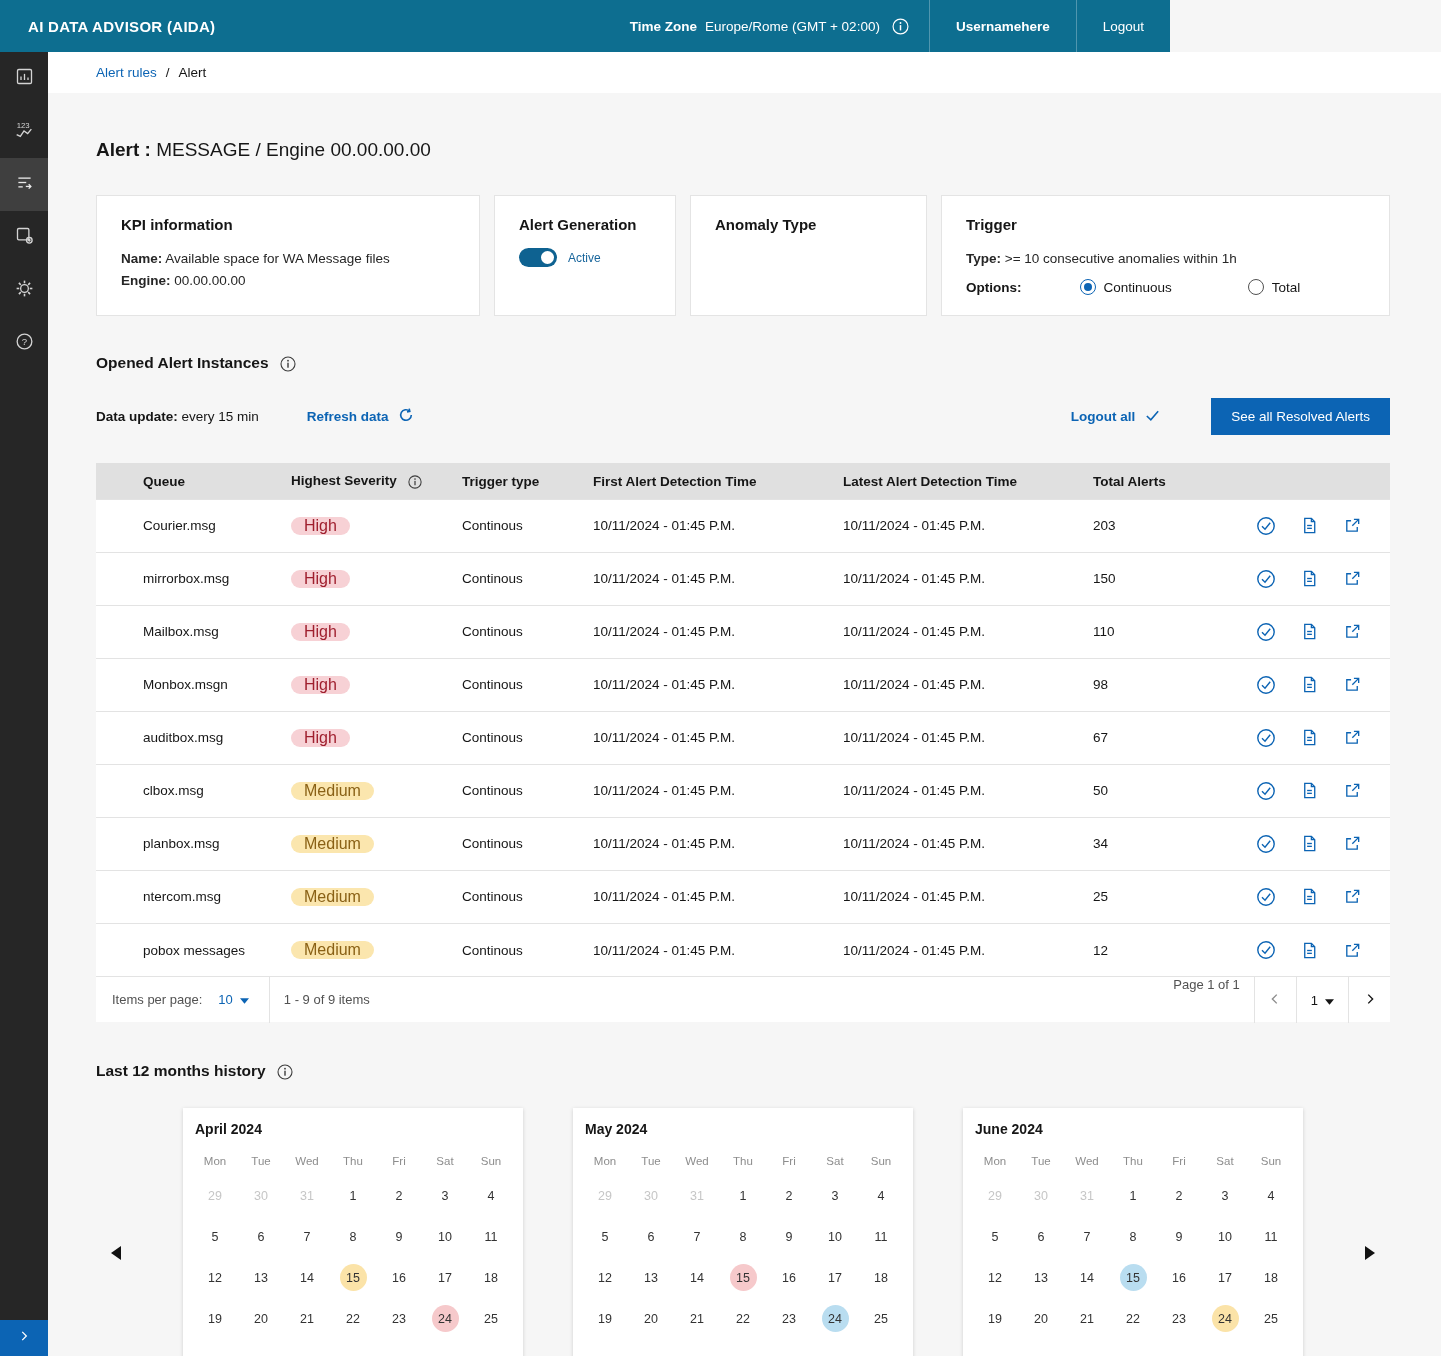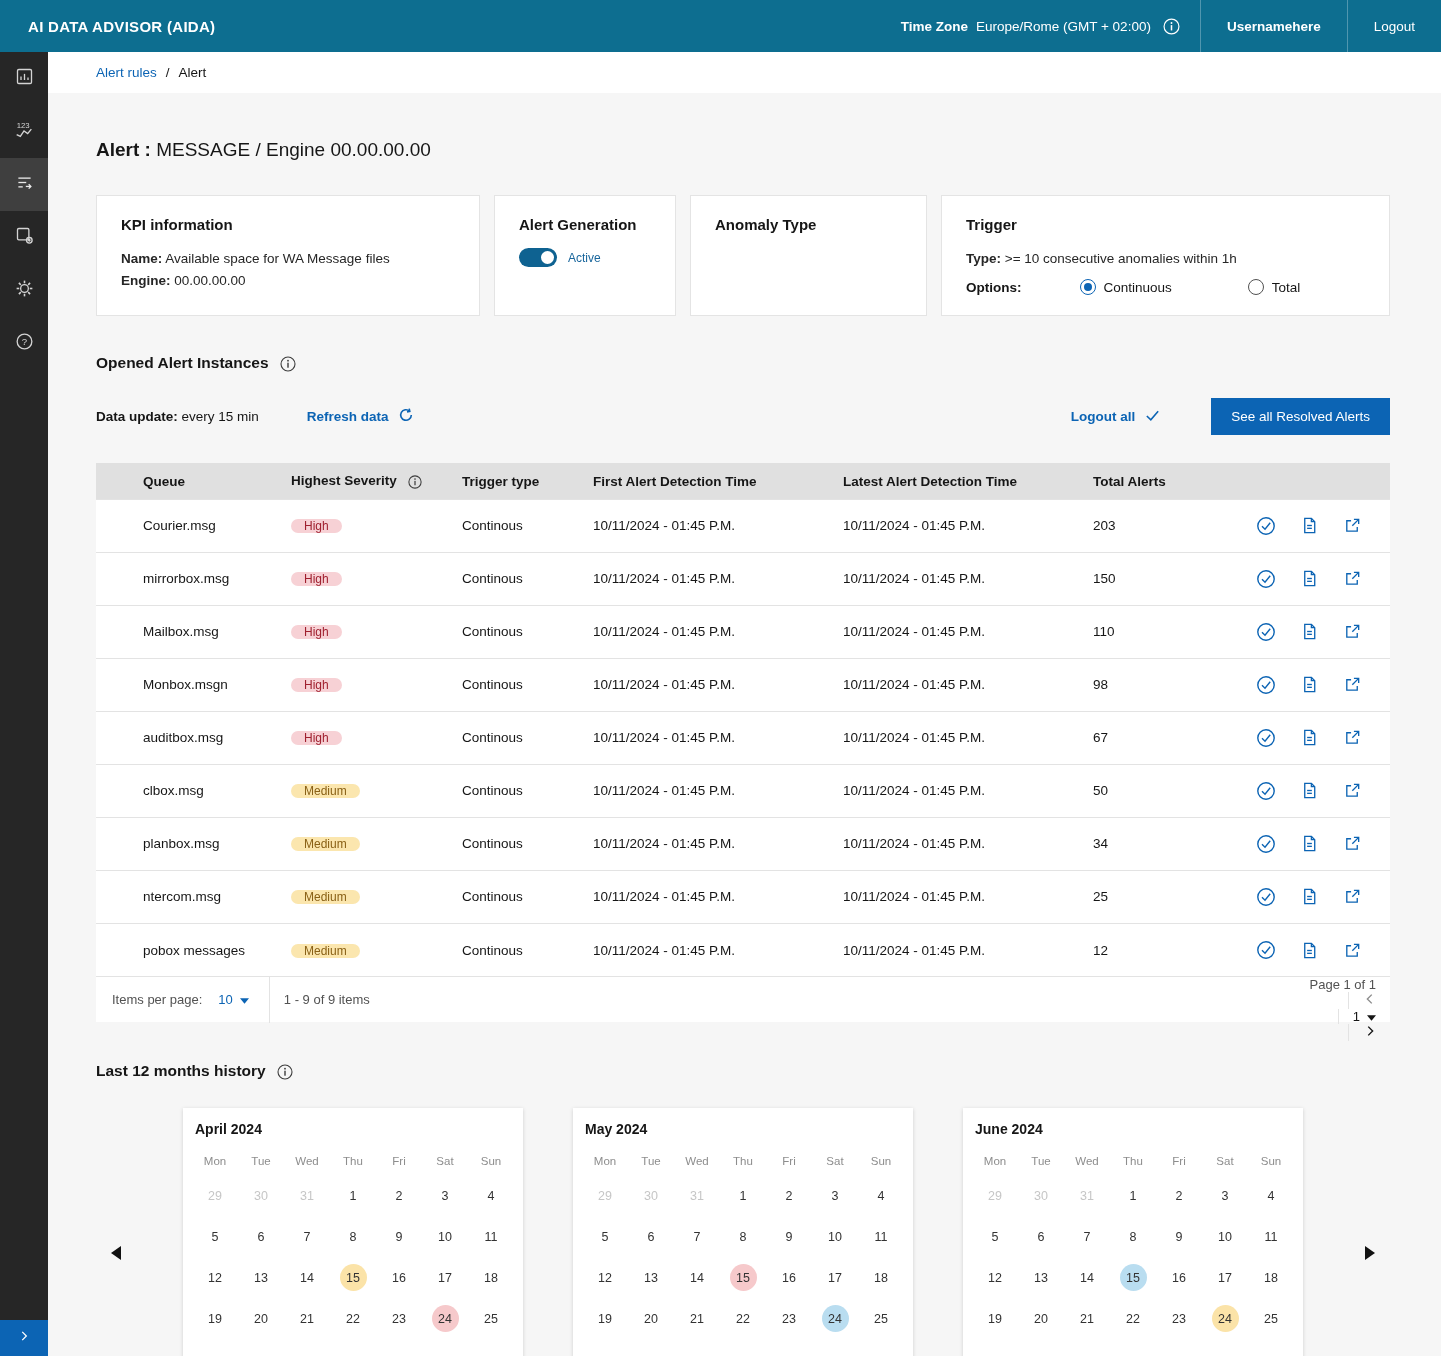--- a/index.html
+++ b/index.html
@@ -8,21 +8,21 @@
     font-family: "Liberation Sans", sans-serif;
     background: #f6f6f6;
     color: #161616;
     overflow: hidden;
     position: relative;
   }
   a { text-decoration: none; }
 
   
   .topbar {
-    position: fixed; top: 0; left: 0; width: 1441px; height: 52px;
+    position: fixed; top: 0; left: 0; width: 1170px; height: 52px;
     background: #0d6e90; display: flex; align-items: center;
     justify-content: space-between; padding-left: 28px; z-index: 20;
   }
   .app-title { color: #fff; font-weight: bold; font-size: 15px; letter-spacing: .3px; }
   .topbar-right { display: flex; align-items: center; color: #fff; font-size: 13.5px; height: 100%; }
   .tz-label { font-weight: bold; margin-right: 8px; }
   .tz-value { margin-right: 12px; }
   .vdiv { width: 1px; height: 52px; background: rgba(255,255,255,.28); }
   .top-item { padding: 0 26px; display: flex; align-items: center; height: 100%; cursor: pointer; }
   .username { font-weight: bold; }
@@ -89,38 +89,38 @@
   }
 
   
   .alert-table { width: 100%; border-collapse: collapse; table-layout: fixed; margin-top: 28px; background: #fff; }
   .alert-table thead th {
     background: #e0e0e0; text-align: left; font-size: 13.5px; font-weight: bold;
     height: 36px; padding: 0; color: #161616;
   }
   .alert-table th:first-child, .alert-table td:first-child { padding-left: 47px; }
   .alert-table tbody td { height: 53px; font-size: 13.5px; border-top: 1px solid #e3e3e3; color: #161616; background: #fff; }
-  .badge { display: inline-block; padding: 0 13px; border-radius: 13px; font-size: 12px; }
+  .badge { display: inline-block; padding: 0 13px; border-radius: 13px; font-size: 16px; }
   .sev-high { background: #f7d1d5; color: #9f1f2e; }
   .sev-medium { background: #fbe6ae; color: #8a6116; }
   .td-actions { padding-right: 28px; }
   .actions-wrap { display: flex; justify-content: flex-end; align-items: center; gap: 24px; }
   .action { cursor: pointer; display: inline-flex; }
 
   
   .pagination {
     display: flex; align-items: center; justify-content: space-between;
     background: #fff; border-top: 1px solid #e3e3e3; height: 46px;
     font-size: 13px; color: #525252;
   }
   .pag-left { display: flex; align-items: center; height: 100%; padding-left: 16px; }
   .pag-label { margin-right: 10px; }
   .pag-select { color: #0c64b4; display: inline-flex; align-items: center; gap: 7px; cursor: pointer; padding: 0 6px; }
   .pag-sep { width: 1px; height: 46px; background: #e3e3e3; margin: 0 14px; }
-  .pag-right { display: flex; align-items: flex-end; height: 100%; flex-direction: column; }
+  .pag-right { display: flex; align-items: flex-start; height: 100%; }
   .pag-text { margin-right: 14px; }
   .pag-btn { width: 42px; height: 46px; display: flex; align-items: center; justify-content: center; cursor: pointer; border-left: 1px solid #e3e3e3; }
   .pag-page { display: flex; align-items: center; gap: 7px; padding: 0 14px; height: 46px; border-left: 1px solid #e3e3e3; cursor: pointer; color: #161616; }
 
   
   .history-wrap { margin-top: 40px; }
   .calendars { display: flex; align-items: center; justify-content: space-between; margin-top: 28px; }
   .cal-nav { background: none; border: none; cursor: pointer; width: 40px; display: flex; justify-content: center; padding: 0; }
   .months { display: flex; gap: 50px; }
   .month-card { width: 340px; background: #fff; box-shadow: 0 1px 4px rgba(0,0,0,.16); padding: 13px 9px 20px; }

